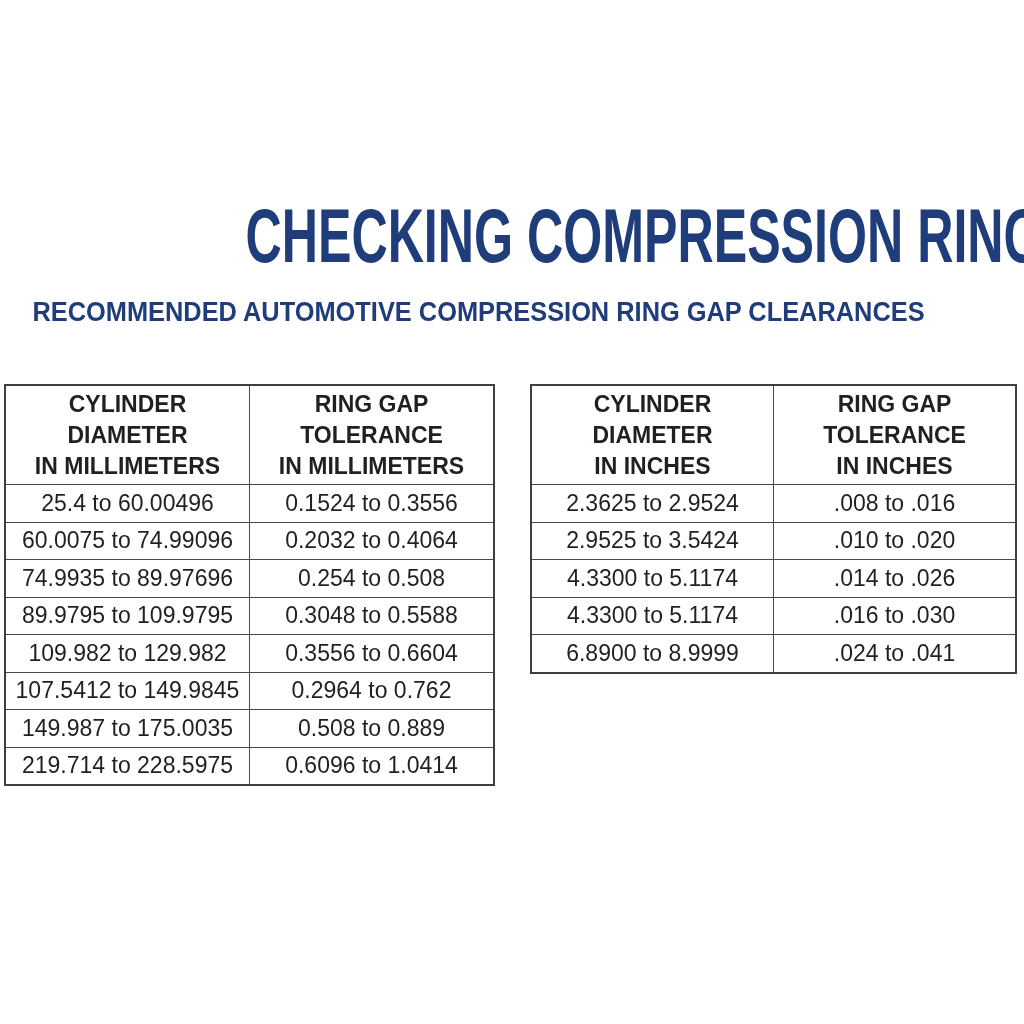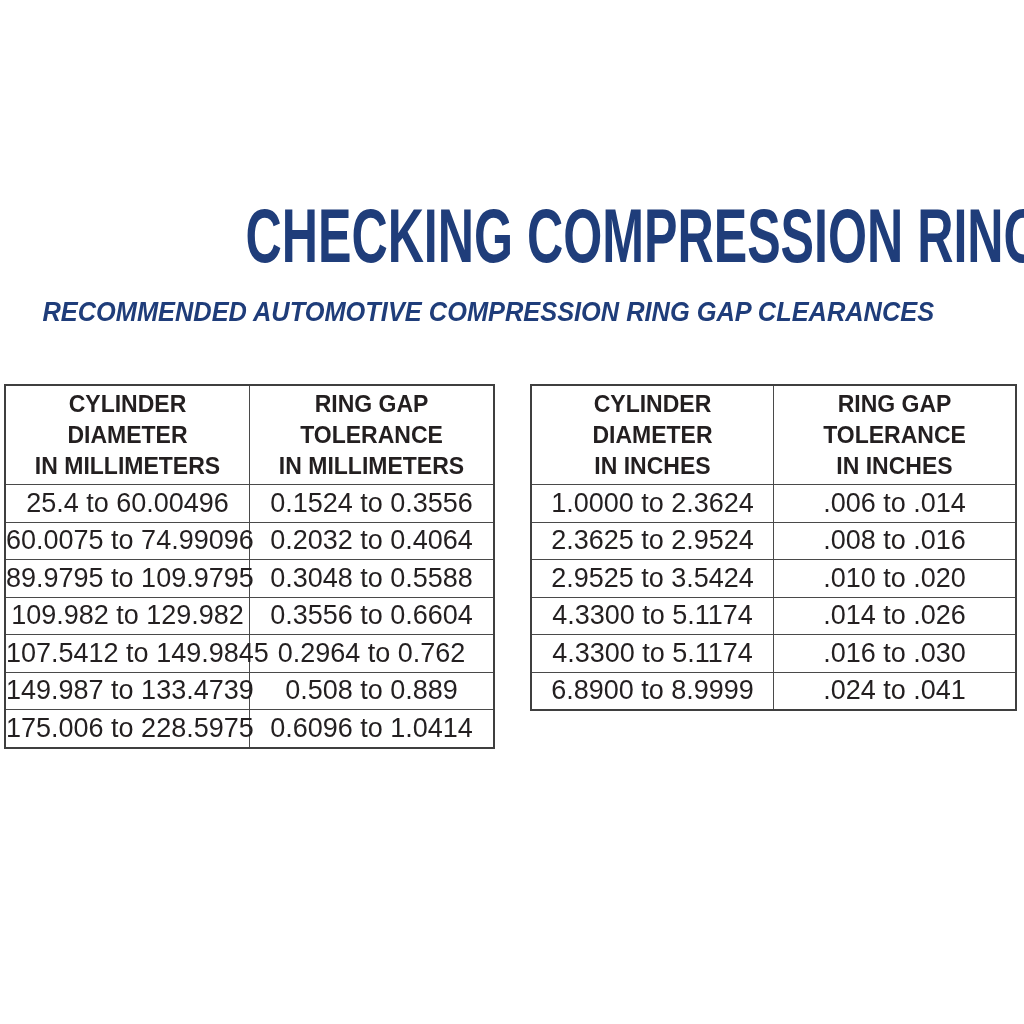--- a/index.html
+++ b/index.html
@@ -29,24 +29,23 @@
     line-height: 1;
     color: #1f3d7a;
     white-space: nowrap;
     transform: scaleX(0.66);
     transform-origin: 50% 50%;
     letter-spacing: 0px;
   }
   .subtitle-wrap {
     position: absolute;
     top: 299px;
-    left: 14px;
+    left: 4px;
     width: 820px;
     text-align: center;
-    font-style: italic;
   }
   .subtitle {
     display: inline-block;
     font-size: 27px;
     font-weight: bold;
     line-height: 1;
     color: #1f3d7a;
     white-space: nowrap;
     transform: scaleX(0.94);
     transform-origin: 50% 50%;
@@ -77,21 +76,21 @@
   }
   .spec-table th {
     height: 98px;
     font-size: 23px;
     font-weight: bold;
     line-height: 31px;
     color: #231f20;
   }
   .spec-table td {
     height: 36.5px;
-    font-size: 27px;
+    font-size: 23px;
     font-weight: normal;
     color: #231f20;
     white-space: nowrap;
   }
   .hl { display: block; }
 </style>
 </head>
 <body>
 
 <div class="title-wrap">
@@ -122,37 +121,41 @@
     <tbody>
         <tr>
           <td>25.4 to 60.00496</td>
           <td>0.1524 to 0.3556</td>
         </tr>
         <tr>
           <td>60.0075 to 74.99096</td>
           <td>0.2032 to 0.4064</td>
         </tr>
         <tr>
+          <td>74.9935 to 89.97696</td>
+          <td>0.254 to 0.508</td>
+        </tr>
+        <tr>
           <td>89.9795 to 109.9795</td>
           <td>0.3048 to 0.5588</td>
         </tr>
         <tr>
           <td>109.982 to 129.982</td>
           <td>0.3556 to 0.6604</td>
         </tr>
         <tr>
           <td>107.5412 to 149.9845</td>
           <td>0.2964 to 0.762</td>
         </tr>
         <tr>
-          <td>149.987 to 133.4739</td>
+          <td>149.987 to 175.0035</td>
           <td>0.508 to 0.889</td>
         </tr>
         <tr>
-          <td>175.006 to 228.5975</td>
+          <td>219.714 to 228.5975</td>
           <td>0.6096 to 1.0414</td>
         </tr>
       </tbody>
   </table>
 
   <table class="spec-table inches">
     <thead>
       <tr>
         <th>
           <span class="hl">CYLINDER</span>
@@ -160,24 +163,20 @@
           <span class="hl">IN INCHES</span>
         </th>
         <th>
           <span class="hl">RING GAP</span>
           <span class="hl">TOLERANCE</span>
           <span class="hl">IN INCHES</span>
         </th>
       </tr>
     </thead>
     <tbody>
-        <tr>
-          <td>1.0000 to 2.3624</td>
-          <td>.006 to .014</td>
-        </tr>
         <tr>
           <td>2.3625 to 2.9524</td>
           <td>.008 to .016</td>
         </tr>
         <tr>
           <td>2.9525 to 3.5424</td>
           <td>.010 to .020</td>
         </tr>
         <tr>
           <td>4.3300 to 5.1174</td>

